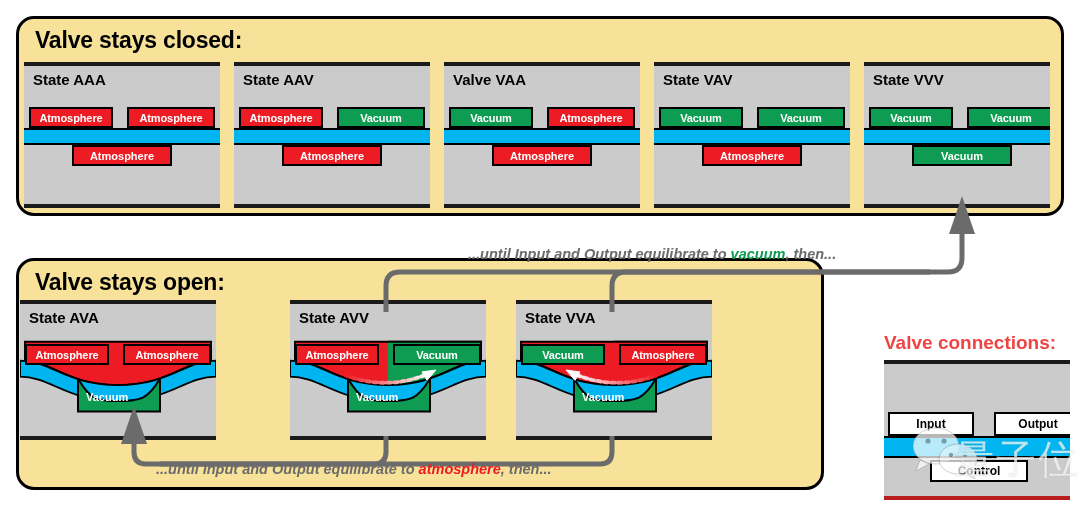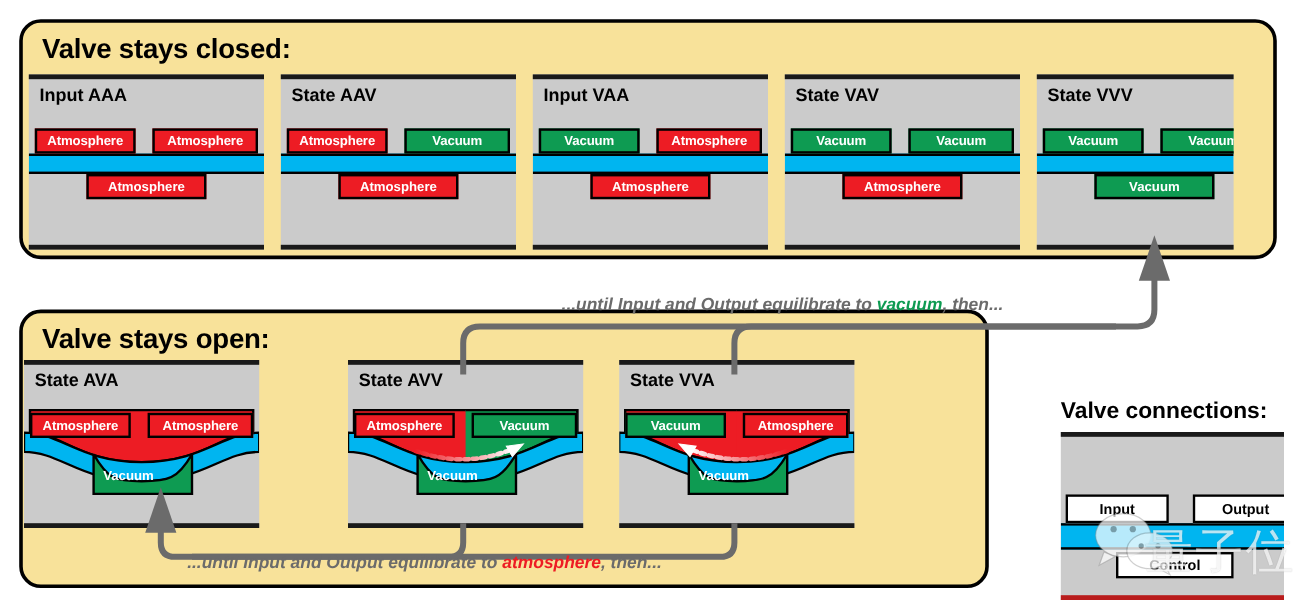--- a/index.html
+++ b/index.html
@@ -158,21 +158,21 @@
     top: 332px;
     width: 186px;
     height: 168px;
   }
   #legend-title {
     position: absolute;
     left: 0;
     top: 0;
     font-size: 19px;
     font-weight: bold;
-    color: #000000;
+    color: #ef4444;
     white-space: nowrap;
   }
   #legend-panel {
     position: absolute;
     left: 0;
     top: 28px;
     width: 186px;
     height: 140px;
     background: #CBCBCB;
     border-top: 4px solid #1a1a1a;
@@ -232,48 +232,48 @@
 <div class="group-box" id="group-closed">
   <div class="group-title">Valve stays closed:</div>
 </div>
 
 <div class="group-box" id="group-open">
   <div class="group-title">Valve stays open:</div>
 </div>
 
 <div id="closed-panels">
     <div class="panel" style="left: 24px; top: 62px; width: 196px; height: 146px;">
-      <div class="panel-title">Input AAA</div>
+      <div class="panel-title">State AAA</div>
       <div class="chamber atm" style="left:5px; top:41px; width:84px; height:21px;">Atmosphere</div>
       <div class="chamber atm" style="left:103px; top:41px; width:88px; height:21px;">Atmosphere</div>
       <div class="membrane" style="top:62px; height:17px;"></div>
       <div class="control-chamber atm" style="left:48px; top:79px; width:100px; height:21px;">Atmosphere</div>
     </div>
     <div class="panel" style="left: 234px; top: 62px; width: 196px; height: 146px;">
       <div class="panel-title">State AAV</div>
       <div class="chamber atm" style="left:5px; top:41px; width:84px; height:21px;">Atmosphere</div>
       <div class="chamber vac" style="left:103px; top:41px; width:88px; height:21px;">Vacuum</div>
       <div class="membrane" style="top:62px; height:17px;"></div>
       <div class="control-chamber atm" style="left:48px; top:79px; width:100px; height:21px;">Atmosphere</div>
     </div>
     <div class="panel" style="left: 444px; top: 62px; width: 196px; height: 146px;">
-      <div class="panel-title">Input VAA</div>
+      <div class="panel-title">Valve VAA</div>
       <div class="chamber vac" style="left:5px; top:41px; width:84px; height:21px;">Vacuum</div>
       <div class="chamber atm" style="left:103px; top:41px; width:88px; height:21px;">Atmosphere</div>
       <div class="membrane" style="top:62px; height:17px;"></div>
       <div class="control-chamber atm" style="left:48px; top:79px; width:100px; height:21px;">Atmosphere</div>
     </div>
     <div class="panel" style="left: 654px; top: 62px; width: 196px; height: 146px; padding-left: 18px;">
       <div class="panel-title">State VAV</div>
       <div class="chamber vac" style="left:5px; top:41px; width:84px; height:21px;">Vacuum</div>
       <div class="chamber vac" style="left:103px; top:41px; width:88px; height:21px;">Vacuum</div>
       <div class="membrane" style="top:62px; height:17px;"></div>
       <div class="control-chamber atm" style="left:48px; top:79px; width:100px; height:21px;">Atmosphere</div>
     </div>
-    <div class="panel" style="left: 864px; top: 62px; width: 164px; height: 146px;">
+    <div class="panel" style="left: 864px; top: 62px; width: 186px; height: 146px;">
       <div class="panel-title">State VVV</div>
       <div class="chamber vac" style="left:5px; top:41px; width:84px; height:21px;">Vacuum</div>
       <div class="chamber vac" style="left:103px; top:41px; width:88px; height:21px;">Vacuum</div>
       <div class="membrane" style="top:62px; height:17px;"></div>
       <div class="control-chamber vac" style="left:48px; top:79px; width:100px; height:21px;">Vacuum</div>
     </div>
   </div>
 
 <div id="open-panels">
     <div class="panel" style="left: 20px; top: 300px; width: 196px; height: 140px;">

